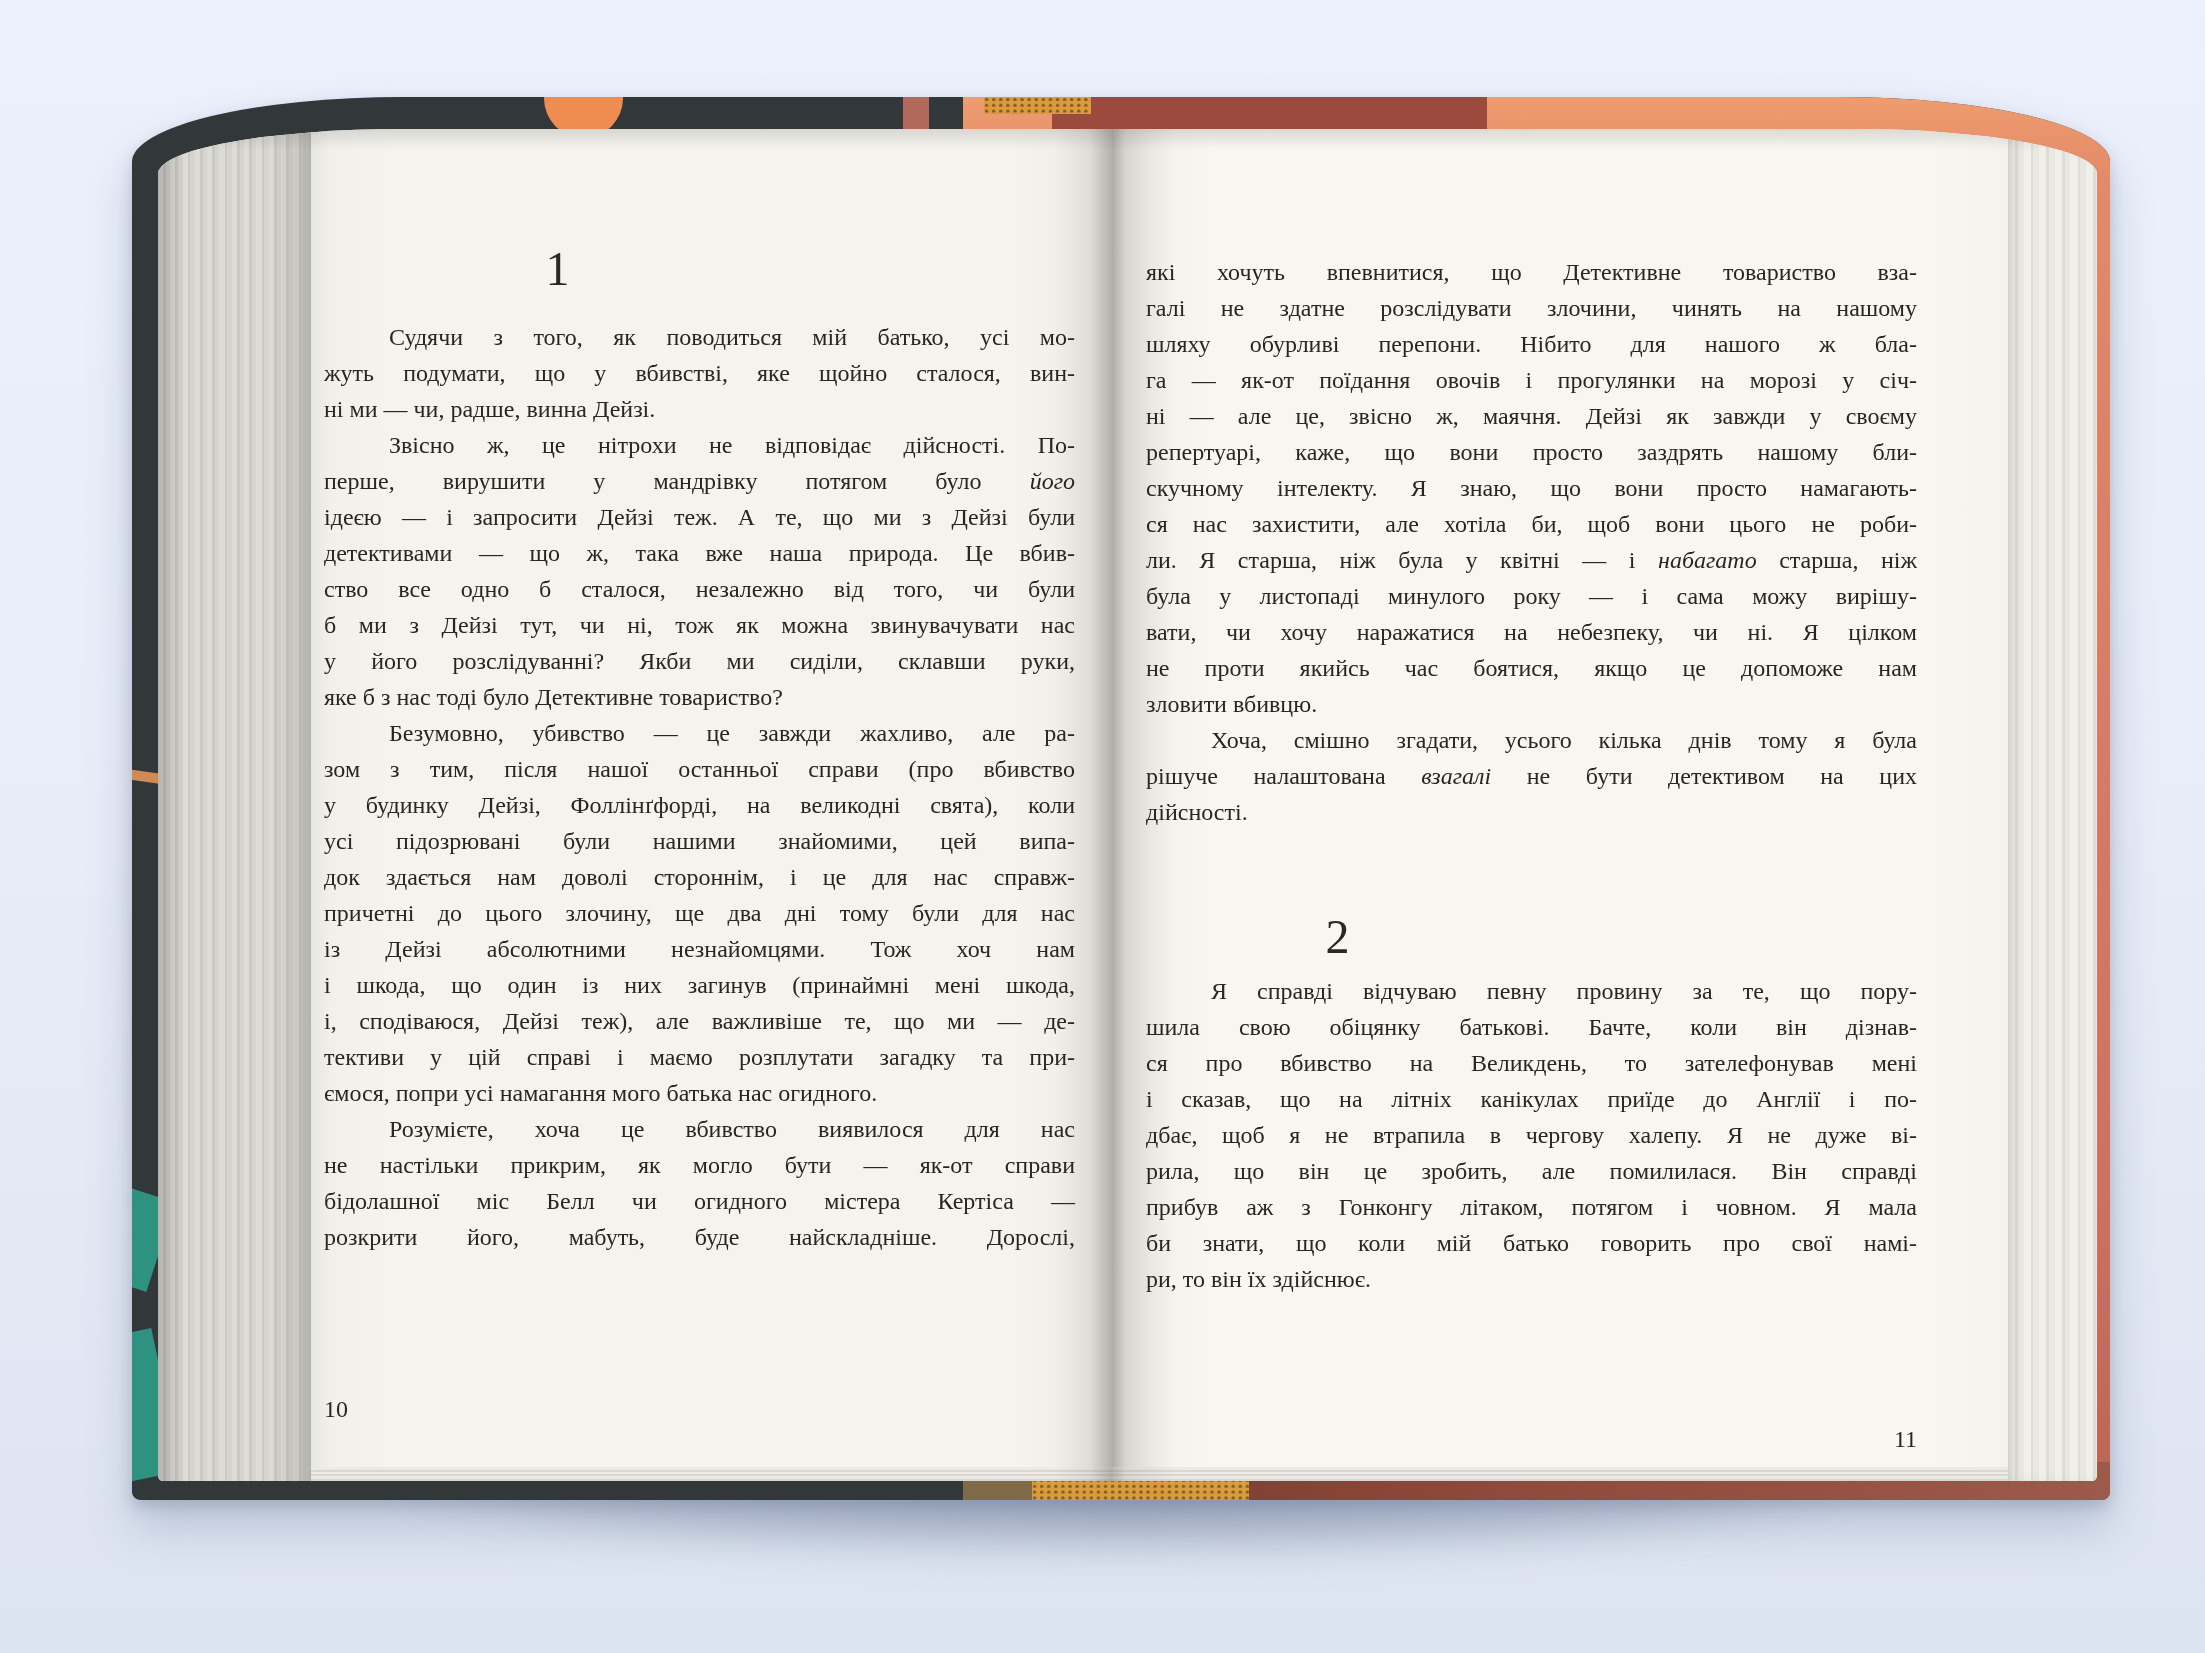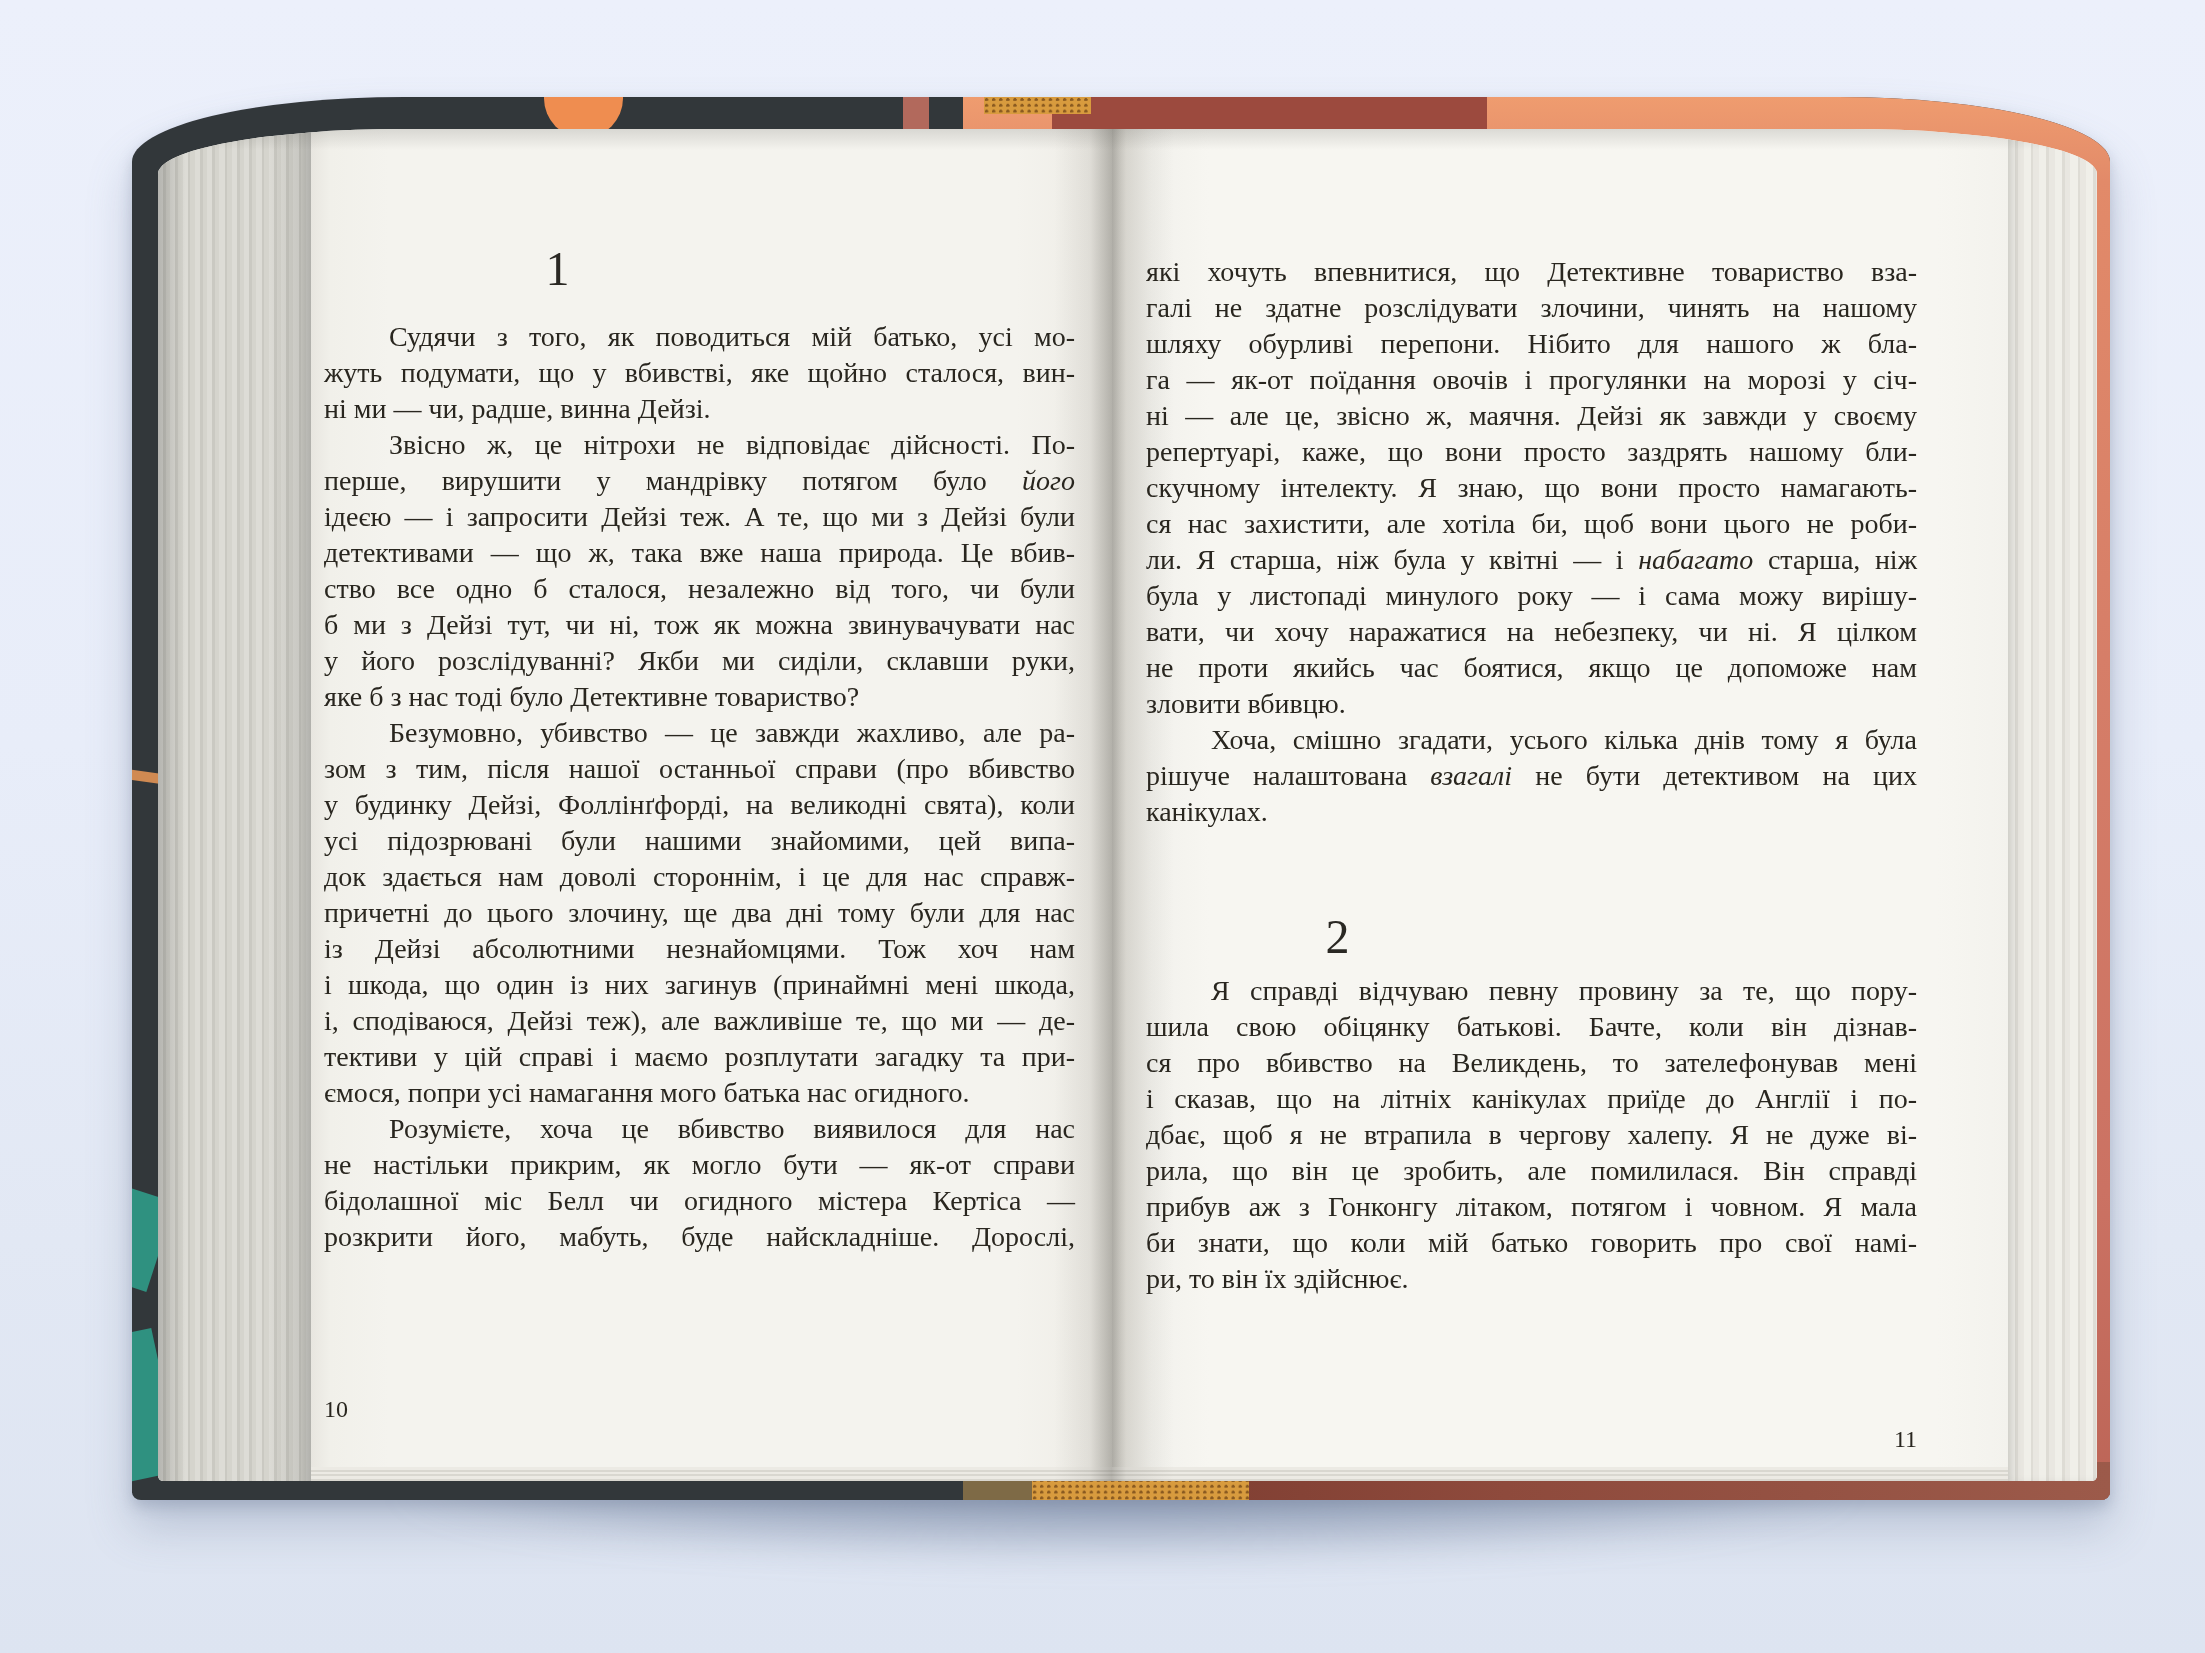--- a/index.html
+++ b/index.html
@@ -52,21 +52,21 @@
     box-shadow:inset 9px 0 11.7px -6.5px rgba(60,60,55,.25);}
   .bottom-sheets{left:153px;right:89px;bottom:0;height:14.3px;
     background:repeating-linear-gradient(180deg,#eceae4 0 2.6px,#d9d7d0 2.6px 4.5px);}
   .gutter-shade{left:896px;top:0;bottom:0;width:120px;
     background:linear-gradient(90deg,rgba(88,85,78,0) 0%,rgba(88,85,78,0.10) 30%,rgba(60,58,52,0.30) 48%,rgba(88,85,78,0.12) 60%,rgba(88,85,78,0) 100%);}
   .top-shade{left:0;right:0;top:0;height:21px;
     background:linear-gradient(180deg,rgba(70,70,65,.16),rgba(70,70,65,0));}
 
   
   .textcol{color:#29261f;}
-  .line{height:36px;line-height:36px;font-size:28px;
+  .line{height:36px;line-height:36px;font-size:24px;
         text-align:justify;text-align-last:justify;overflow:visible;}
   .line.indent{text-indent:65px;}
   .line.end{text-align-last:left;}
   .ch-num{font-size:48px;line-height:48px;text-align:center;color:#2a2823;}
   .pagenum{font-size:24px;line-height:28.5px;color:#29261f;}
 </style>
 </head>
 <body>
 
 <div id="stage">
@@ -144,21 +144,21 @@
       <div class="line">репертуарі, каже, що вони просто заздрять нашому бли-</div>
       <div class="line">скучному інтелекту. Я знаю, що вони просто намагають-</div>
       <div class="line">ся нас захистити, але хотіла би, щоб вони цього не роби-</div>
       <div class="line">ли. Я старша, ніж була у квітні — і <i>набагато</i> старша, ніж</div>
       <div class="line">була у листопаді минулого року — і сама можу вирішу-</div>
       <div class="line">вати, чи хочу наражатися на небезпеку, чи ні. Я цілком</div>
       <div class="line">не проти якийсь час боятися, якщо це допоможе нам</div>
       <div class="line end">зловити вбивцю.</div>
       <div class="line indent">Хоча, смішно згадати, усього кілька днів тому я була</div>
       <div class="line">рішуче налаштована <i>взагалі</i> не бути детективом на цих</div>
-      <div class="line end">канікулах.</div>
+      <div class="line end">дійсності.</div>
     </div>
 
   <div class="abs ch-num" style="left:1291px;top:913px;width:93px;">2</div>
 
   <div class="abs textcol" style="left:1146px;top:973px;width:771px;">
       <div class="line indent">Я справді відчуваю певну провину за те, що пору-</div>
       <div class="line">шила свою обіцянку батькові. Бачте, коли він дізнав-</div>
       <div class="line">ся про вбивство на Великдень, то зателефонував мені</div>
       <div class="line">і сказав, що на літніх канікулах приїде до Англії і по-</div>
       <div class="line">дбає, щоб я не втрапила в чергову халепу. Я не дуже ві-</div>

